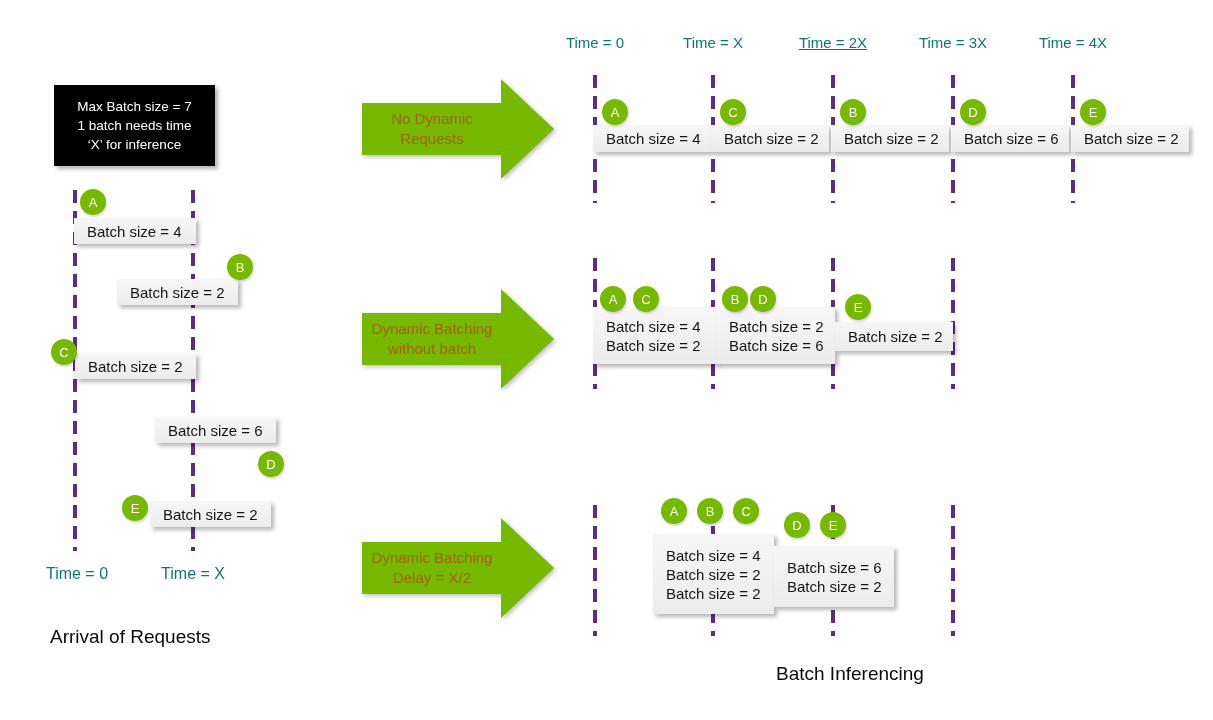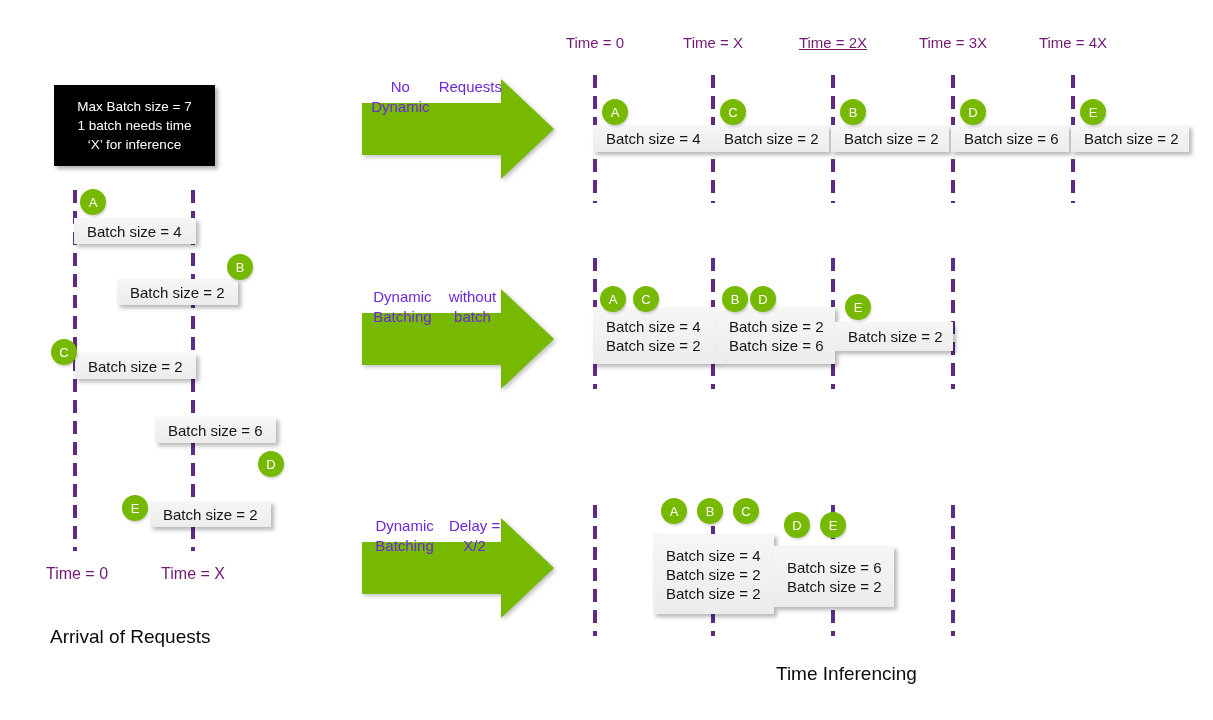--- a/index.html
+++ b/index.html
@@ -24,36 +24,36 @@
     font-size:15px;color:#151515;
     display:flex;flex-direction:column;justify-content:center;
     padding-left:13px;line-height:19px;
   }
   .badge{
     position:absolute;z-index:3;width:26px;height:26px;border-radius:50%;
     background:var(--green);color:#fff;font-size:13px;
     display:flex;align-items:center;justify-content:center;
     box-shadow:1px 2px 2px rgba(0,0,0,0.15);
   }
-  .time-label{position:absolute;font-size:15px;color:#701a75;text-align:center;white-space:nowrap;}
+  .time-label{position:absolute;font-size:15px;color:#0f766e;text-align:center;white-space:nowrap;}
   .time-label.big{font-size:16px;}
   .panel-title{position:absolute;font-size:19px;color:#0a0a0a;white-space:nowrap;}
   .info-box{
     position:absolute;left:54px;top:85px;width:161px;height:81px;z-index:2;
     background:var(--info-bg);color:#fff;font-size:13.5px;line-height:19px;
     display:flex;flex-direction:column;justify-content:center;text-align:center;
     box-shadow:3px 3px 4px rgba(0,0,0,0.3);
   }
   .arrow{position:absolute;left:362px;width:194px;height:104px;z-index:2;}
   .arrow svg{position:absolute;left:0;top:0;filter:drop-shadow(2px 2px 2px rgba(0,0,0,0.25));}
   .arrow-poly{fill:var(--green);}
   .arrow-label{
     position:absolute;left:0;top:0;width:140px;height:104px;z-index:3;
-    display:flex;flex-direction:row;justify-content:center;text-align:center;
-    color:#6d28d9;font-size:15px;line-height:20px;
+    display:flex;flex-direction:column;justify-content:center;text-align:center;
+    color:#a16207;font-size:15px;line-height:20px;
   }
 </style>
 </head>
 <body>
 
 <div class="info-box">
   <div>Max Batch size = 7</div>
   <div>1 batch needs time</div>
   <div>‘X’ for inference</div>
 </div>
@@ -230,13 +230,13 @@
     <span>D</span>
   </div>
 <div class="badge" style="left:820px;top:512px;">
     <span>E</span>
   </div>
 <div class="batch-box" style="left:774px;top:546px;width:120px;height:61px;">
   <div>Batch size = 6</div>
   <div>Batch size = 2</div>
 </div>
 
-<div class="panel-title" style="left:776px;top:663px;">Time Inferencing</div>
+<div class="panel-title" style="left:776px;top:663px;">Batch Inferencing</div>
 
 </body></html>

